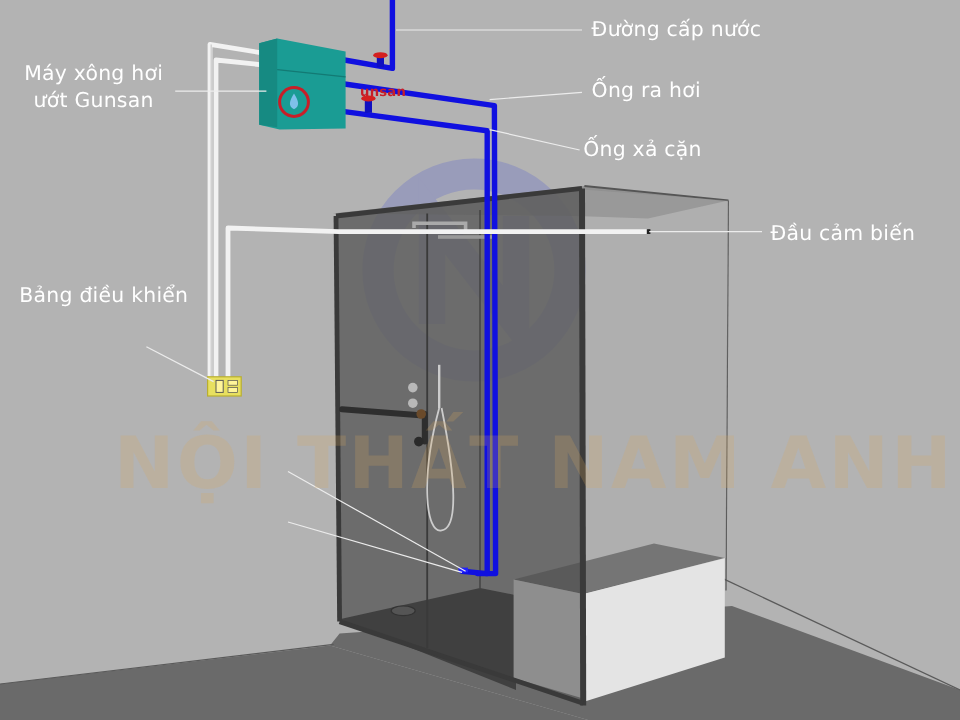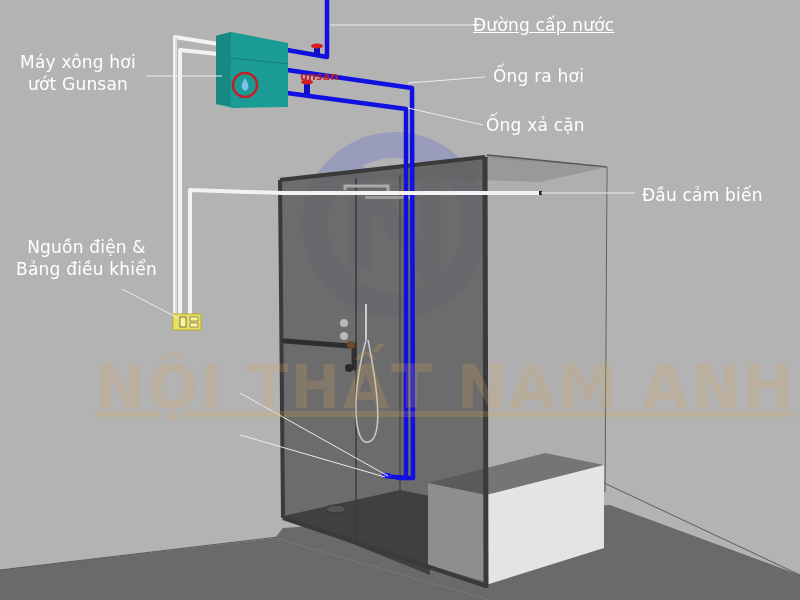--- a/index.html
+++ b/index.html
@@ -1,21 +1,21 @@
 <!DOCTYPE html>
 <html><head>
 <meta charset="utf-8">
 <style>
   html, body { margin: 0; padding: 0; }
   body { width: 800px; height: 600px; overflow: hidden; background: #b3b3b3; font-family: "DejaVu Sans", sans-serif; }
   #stage { position: relative; width: 800px; height: 600px; }
   svg#scene { position: absolute; left: 0; top: 0; }
   .label { position: absolute; color: #ffffff; font-family: "DejaVu Sans", sans-serif; font-size: 17px; line-height: 22px; white-space: nowrap; letter-spacing: 0.2px; }
   .label.right-align { text-align: center; }
-  .watermark { position: absolute; left: 95px; top: 352px; font-family: "DejaVu Sans", sans-serif; font-weight: bold; font-size: 60px; letter-spacing: 2px; color: rgba(220, 170, 90, 0.22); white-space: nowrap; pointer-events: none; text-decoration: underline; }
+  .watermark { position: absolute; left: 95px; top: 352px; font-family: "DejaVu Sans", sans-serif; font-weight: bold; font-size: 60px; letter-spacing: 2px; color: rgba(220, 170, 90, 0.22); white-space: nowrap; pointer-events: none; }
 </style>
 </head>
 <body>
 
 <div id="stage">
 
   <svg id="scene" width="800" height="600" viewBox="0 0 800 600">
 
     <polygon points="0,600 0,570 275,538 490,600" fill="#6a6a6a"></polygon>
     <polygon points="490,600 275,538 283,528 610,505 800,575 800,600" fill="#6a6a6a"></polygon>
@@ -120,24 +120,23 @@
 
   <div class="watermark">NỘI THẤT NAM ANH</div>
 
   <div class="label" style="left:300px; top:71px; font-size:11px; font-weight:bold; color:#c81e28; line-height:12px;">unsan</div>
 
   <div class="label right-align" style="left:10px; top:51px; width:136px;">
     <div>Máy xông hơi</div>
     <div>ướt Gunsan</div>
   </div>
 
-  <div class="label" style="left:473px; top:14px;text-decoration:underline;">Đường cấp nước</div>
+  <div class="label" style="left:493px; top:14px;">Đường cấp nước</div>
   <div class="label" style="left:493px; top:65px;">Ống ra hơi</div>
   <div class="label" style="left:486px; top:114px;">Ống xả cặn</div>
   <div class="label" style="left:642px; top:184px;text-align:center;">Đầu cảm biến</div>
 
   <div class="label right-align" style="left:10px; top:236px; width:153px;">
-    <div>Nguồn điện &amp;</div>
     <div>Bảng điều khiển</div>
   </div>
 
 
 </div>
 
 </body></html>

